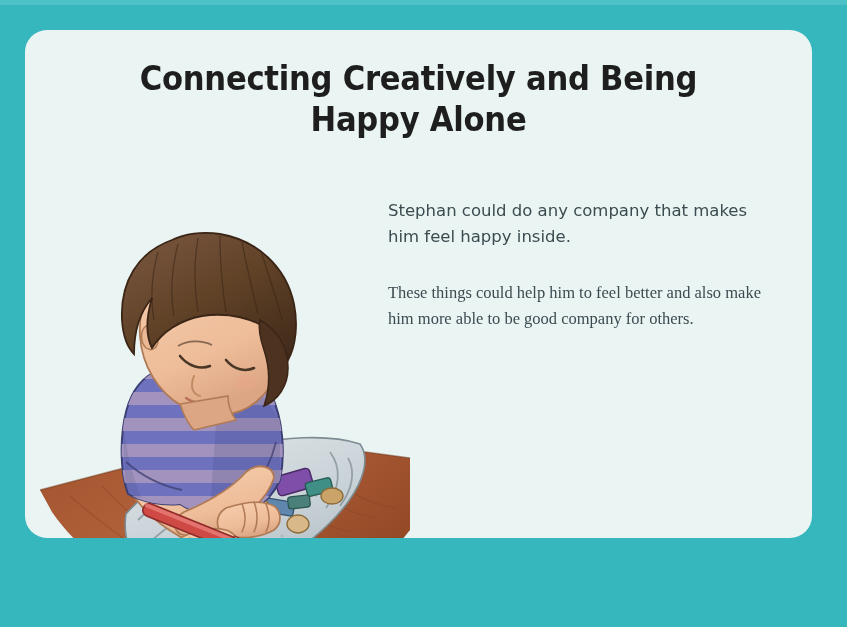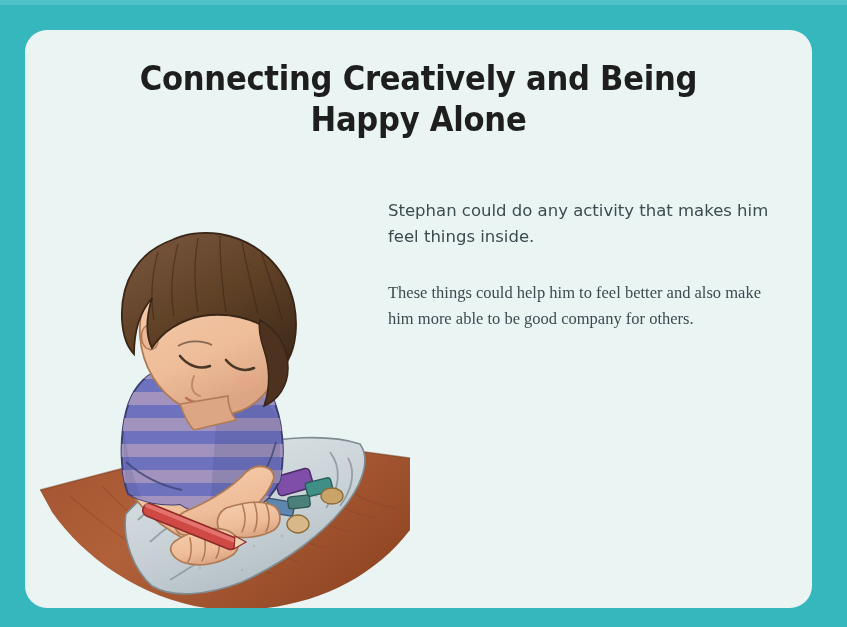--- a/index.html
+++ b/index.html
@@ -29,21 +29,21 @@
     height: 5px;
     background: #4cc2c8;
   }
 
   
   #slide-card {
     position: absolute;
     left: 25px;
     top: 30px;
     width: 787px;
-    height: 578px;
+    height: 508px;
     background: #e9f4f3;
     border-radius: 22px;
     box-sizing: border-box;
     overflow: hidden;
   }
 
   
   #slide-title {
     position: absolute;
     left: 60px;
@@ -95,21 +95,21 @@
   <div id="frame-top-highlight"></div>
 
   <div id="slide-card">
 
     <div id="slide-title">
       <span class="title-line">Connecting Creatively and Being</span>
       <span class="title-line">Happy Alone</span>
     </div>
 
     <div id="body-text">
-      <p class="body-paragraph">Stephan could do any activity that makes him feel things inside.</p>
+      <p class="body-paragraph">Stephan could do any company that makes him feel happy inside.</p>
       <p class="body-paragraph">These things could help him to feel better and also make him more able to be good company for others.</p>
     </div>
 
     <div id="illustration">
       <svg viewBox="0 0 380 418" xmlns="http://www.w3.org/2000/svg">
         <defs>
           <linearGradient id="woodGrad" x1="0" y1="0" x2="1" y2="0.6">
             <stop offset="0%" stop-color="#a1512c"></stop>
             <stop offset="45%" stop-color="#b1613a"></stop>
             <stop offset="100%" stop-color="#934825"></stop>

